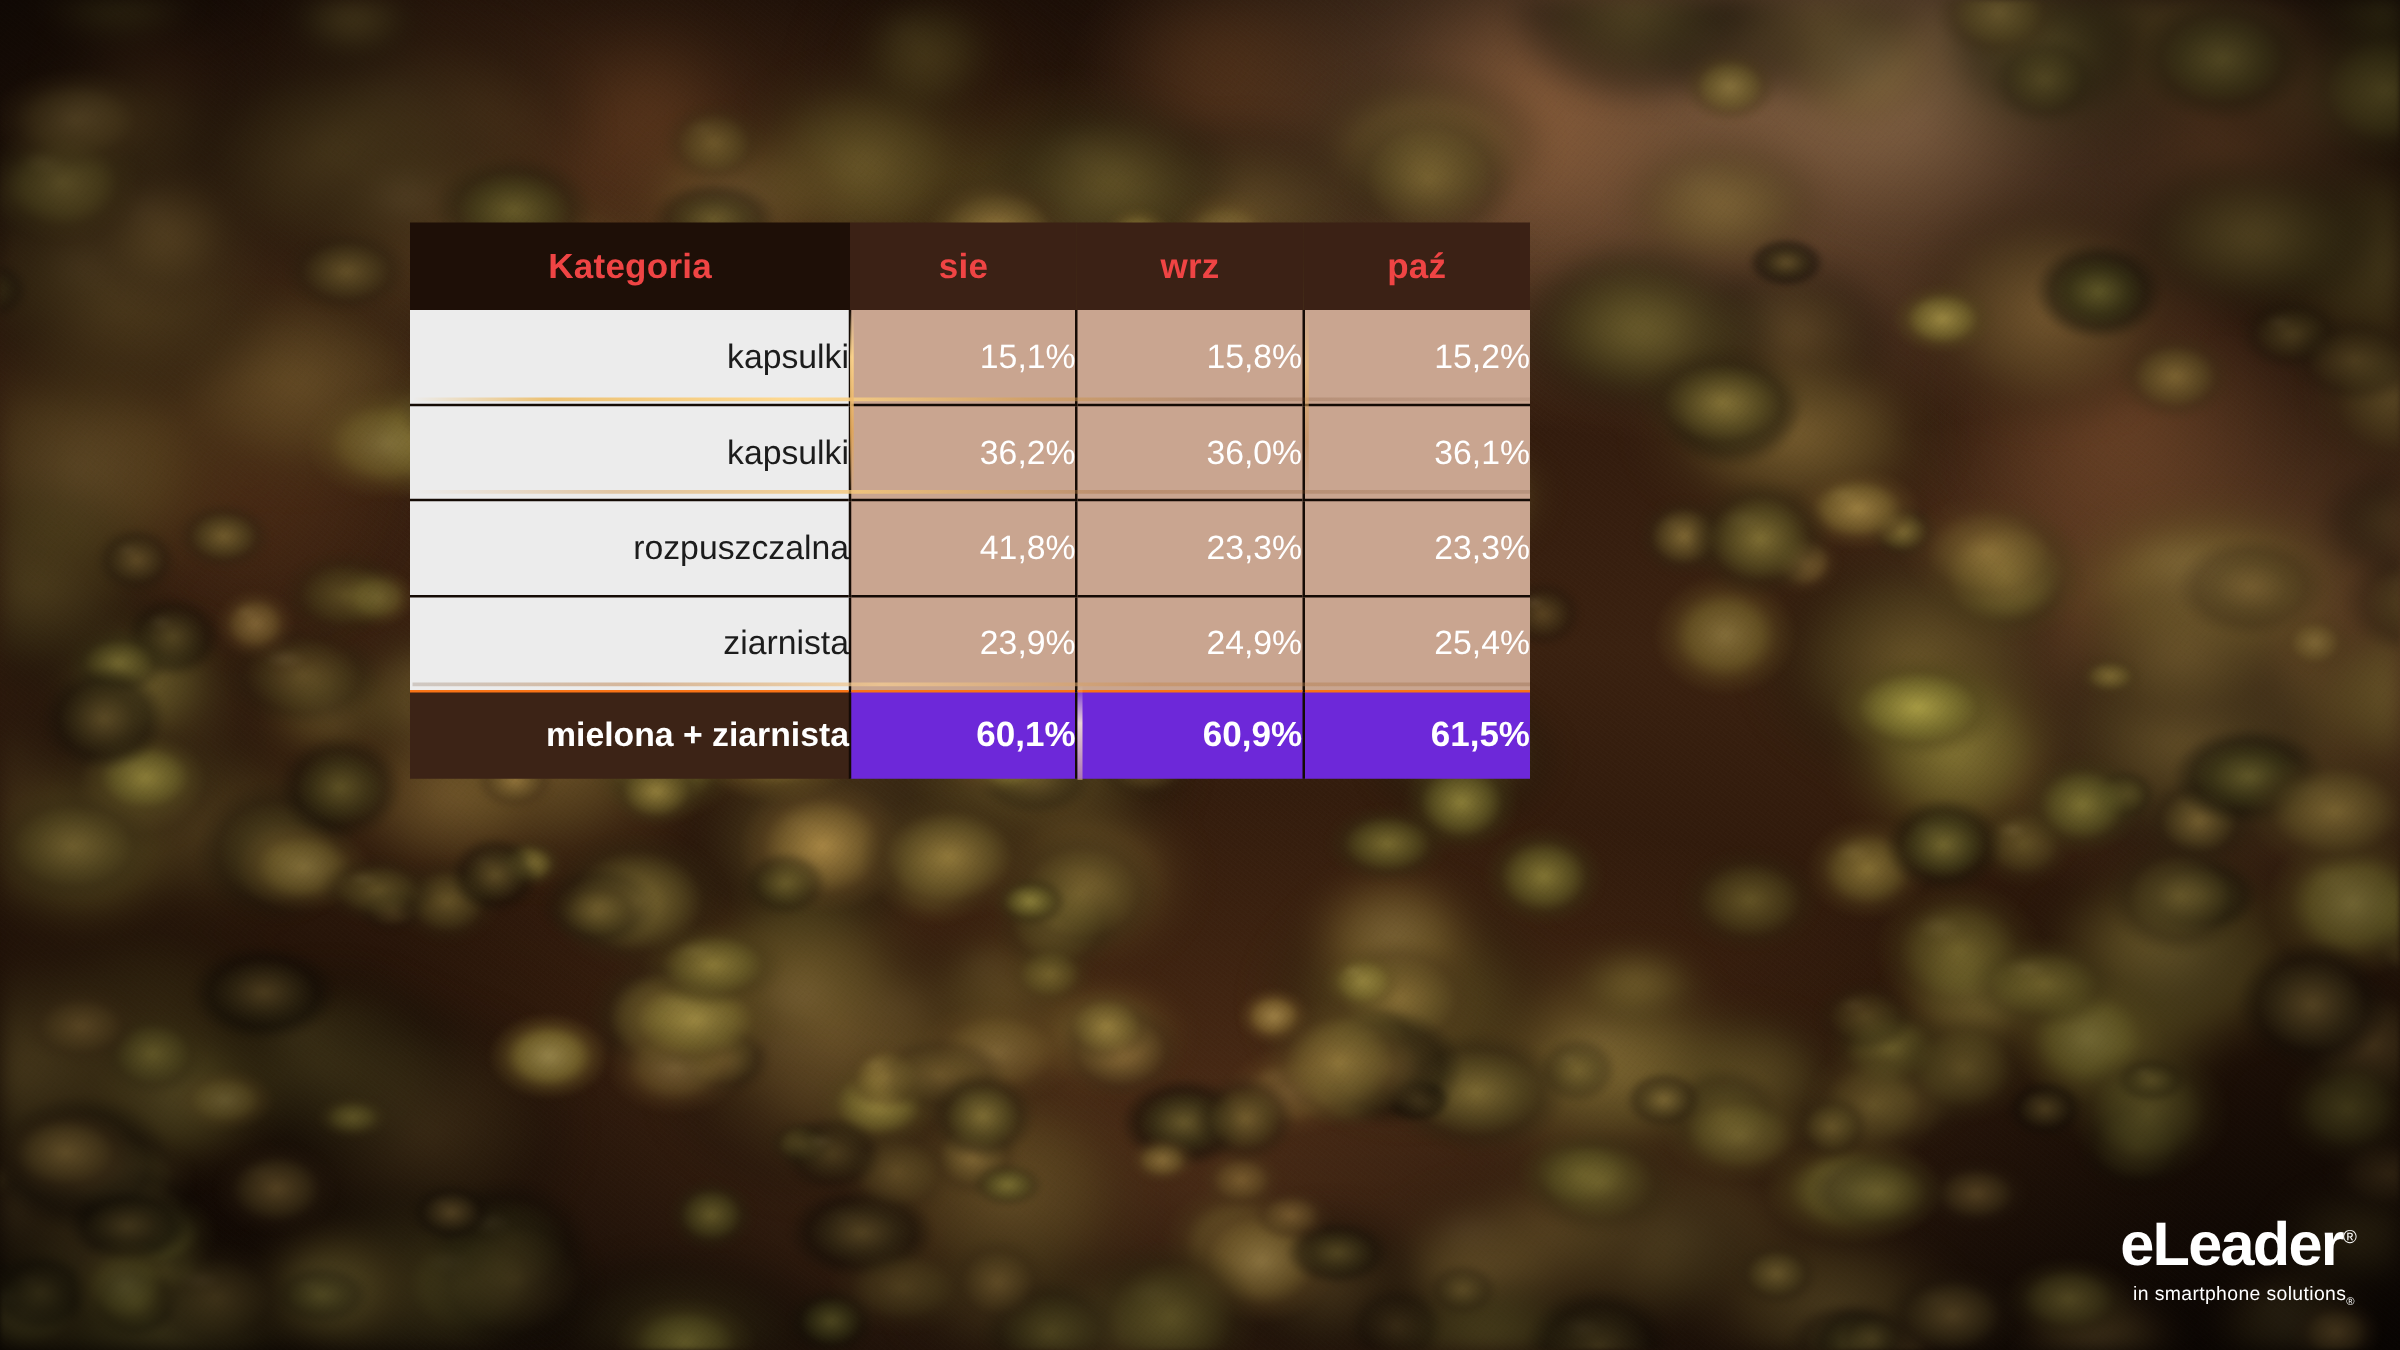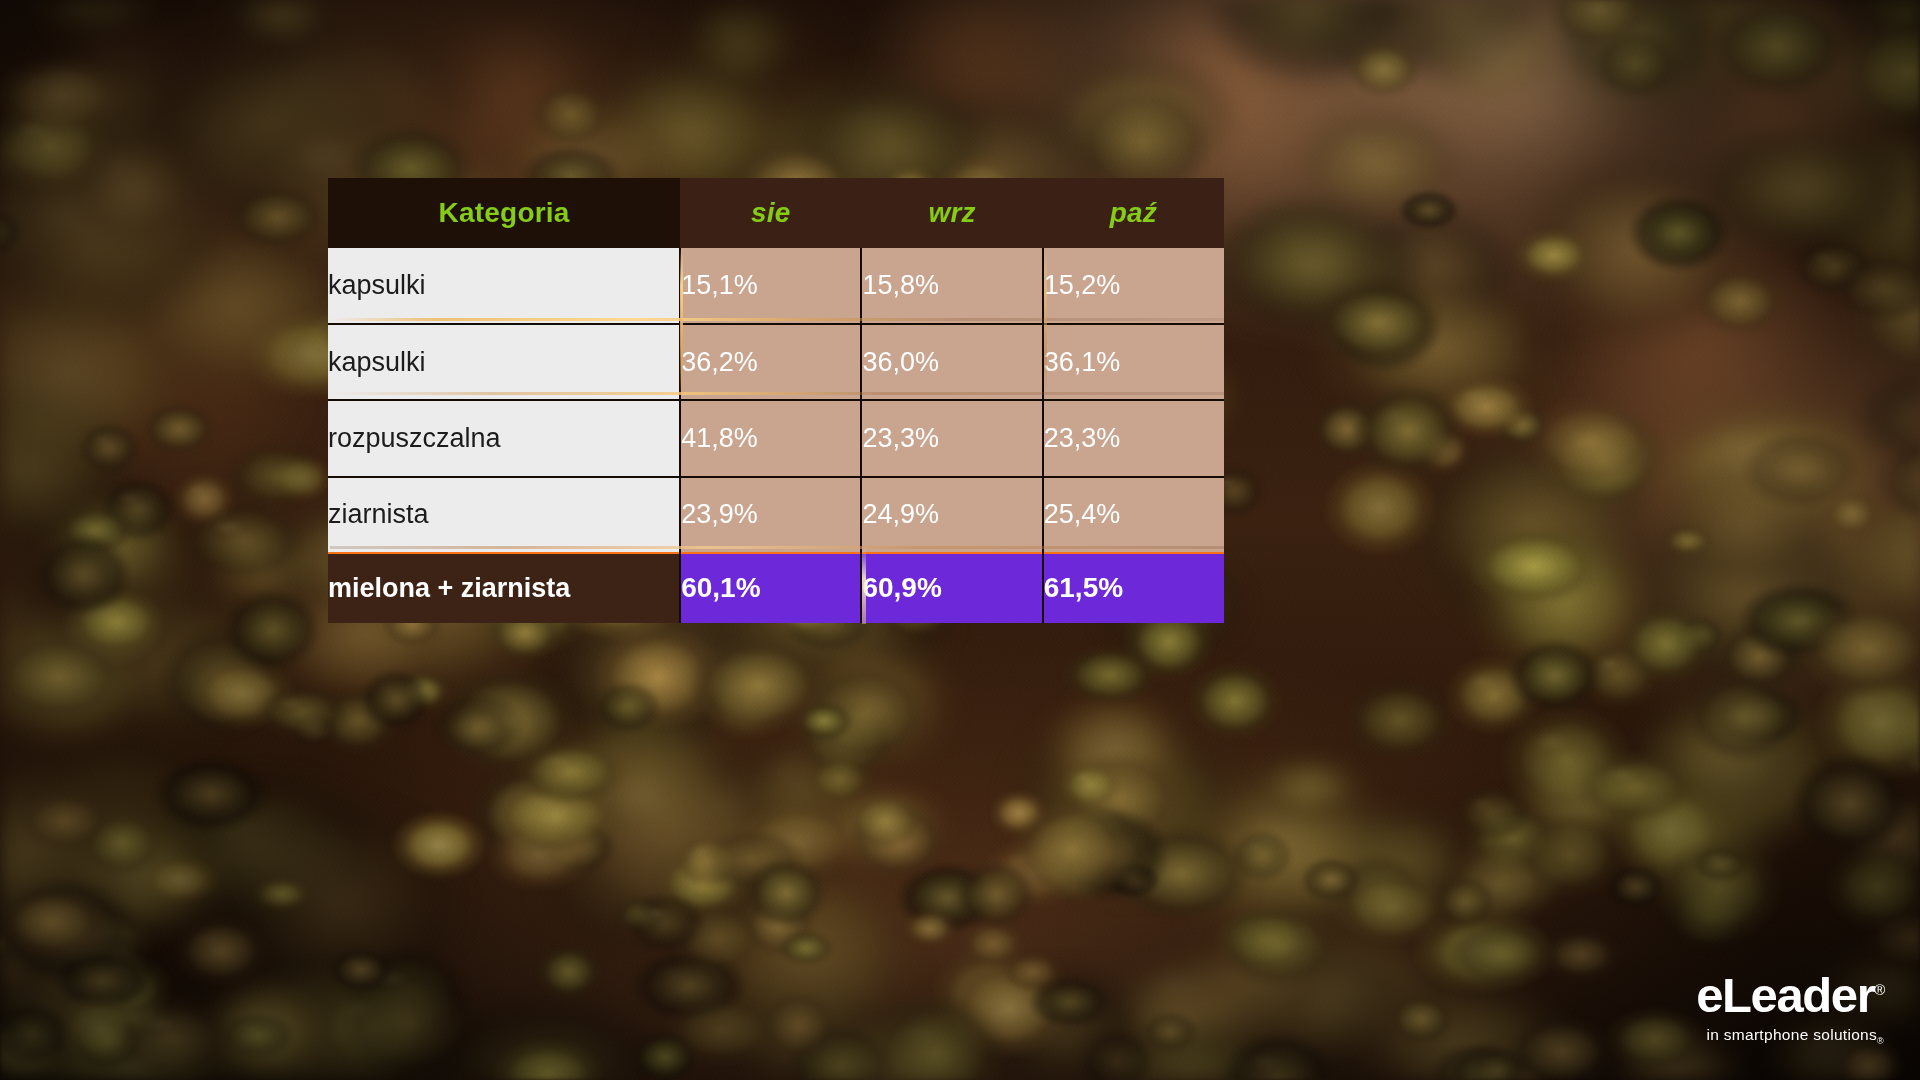--- a/index.html
+++ b/index.html
@@ -70,33 +70,33 @@
   table {
     width:100%; height:100%;
     border-collapse:collapse;
     table-layout:fixed;
   }
   col.c-cat { width:39.3%; }
   col.c-val { width:20.23%; }
 
   thead th {
     height:70px;
-    color:#84cc16;
+    color:#ef4444;
     font-size:28px;
     font-weight:bold;
     text-align:center;
     vertical-align:middle;
     letter-spacing:0.2px;
   }
   th.h-cat { background:#1e0f07; }
-  th.h-val { background:#3b2115;font-style:italic; }
+  th.h-val { background:#3b2115; }
 
   tbody td {
     height:74px;
-    text-align:left;
+    text-align:right;
     vertical-align:middle;
     font-size:27px;
     border-top:2px solid #140b05;
   }
   tbody tr:first-child td { border-top:none; }
 
   td.cat {
     background:#ececec;
     color:#1c1c1c;
     font-weight:400;

